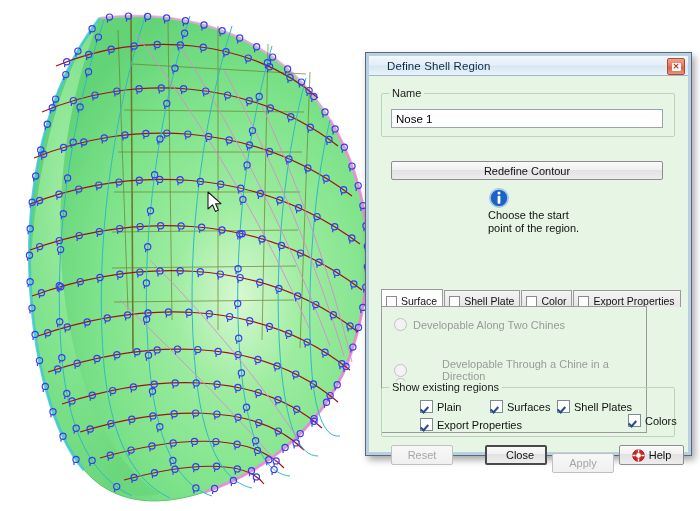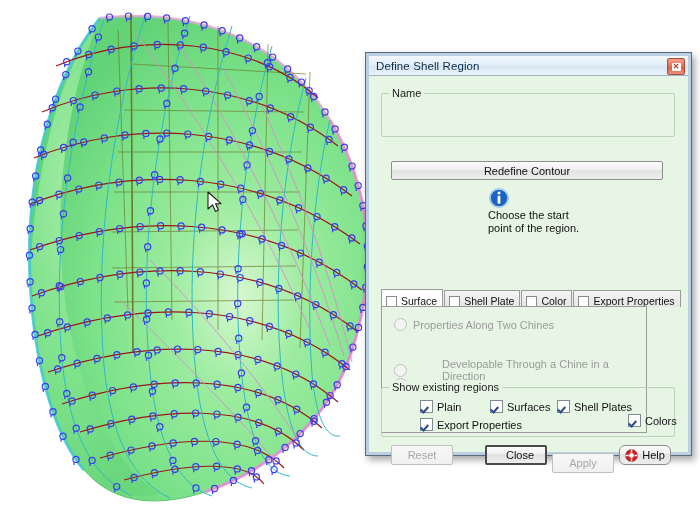--- a/index.html
+++ b/index.html
@@ -39,21 +39,21 @@
   }
   .titlebar{
     height:20px;
     background:linear-gradient(to bottom,#f2f8fc 0%,#e3eef7 48%,#d6e6f2 52%,#eaf3fa 100%);
     border-bottom:1px solid #9fb6c9;
     display:flex;align-items:center;
     position:relative;
     box-sizing:border-box;
   }
   .titlebar .title{
-    margin-left:7px;font-size:11.5px;color:#0b2a47;font-weight:normal;
+    margin-left:18px;font-size:11.5px;color:#0b2a47;font-weight:normal;
     letter-spacing:.1px;
   }
   .close-btn{
     position:absolute;right:3px;top:2px;width:16px;height:15px;
     border:1px solid #a84d3a;border-radius:2px;
     background:linear-gradient(to bottom,#f3a28d 0%,#e4705a 50%,#d85a41 51%,#ee9179 100%);
     display:flex;align-items:center;justify-content:center;
     cursor:pointer;
   }
   .close-btn .x{
@@ -814,20 +814,21 @@
       <div class="close-btn">
         <div class="x">✕</div>
       </div>
     </div>
 
     <div class="body">
 
       <div class="group" style="left:9px;top:16px;width:292px;height:42px;">
         <span class="legend">Name</span>
       </div>
+      <input class="textinput" style="left: 19px; top: 32px; width: 272px;" value="Nose 1" placeholder="Enter region name">
 
       <div class="btn wide" style="left:19px;top:84px;width:272px;height:19px;">Redefine Contour</div>
 
       <div class="info-row" style="left:116px;top:110px;width:190px;flex-direction:column;">
         <svg class="info-icon" viewBox="0 0 22 22">
           <circle cx="11" cy="11" r="10" fill="#9fc6e8"></circle>
           <circle cx="11" cy="11" r="8.6" fill="#1b63c4"></circle>
           <circle cx="11" cy="11" r="8.6" fill="none" stroke="#ffffff" stroke-width="0.8" opacity="0.5"></circle>
           <circle cx="11" cy="6.1" r="1.5" fill="#ffffff"></circle>
           <rect x="9.6" y="8.8" width="2.8" height="8" rx="1" fill="#ffffff"></rect>
@@ -853,21 +854,21 @@
         </div>
         <div class="tab">
           <span class="cb"></span>
           <span>Export Properties</span>
         </div>
       </div>
 
       <div class="tabpanel">
         <div class="radio-row" style="left:12px;top:11px;">
           <span class="radio"></span>
-          <span>Properties Along Two Chines</span>
+          <span>Developable Along Two Chines</span>
         </div>
         <div class="radio-row" style="left:12px;top:51px;gap:29px;">
           <span class="radio"></span>
           <span>Developable Through a Chine in a Direction</span>
         </div>
         <div class="radio-row" style="left:12px;top:71px;">
           <span class="radio"></span>
           <span>Slave Surface</span>
         </div>
       </div>
@@ -892,21 +893,21 @@
         <span>Colors</span>
       </div>
       <div class="cb-row" style="left:20px;top:341px;">
         <span class="cbox checked"></span>
         <span>Export Properties</span>
       </div>
 
       <div class="btn disabled" style="left:19px;top:368px;width:62px;height:20px;">Reset</div>
       <div class="btn default" style="left:113px;top:368px;width:62px;height:20px;padding-left:8px;">Close</div>
       <div class="btn disabled" style="left:180px;top:376px;width:62px;height:20px;">Apply</div>
-      <div class="btn" style="left:247px;top:368px;width:52px;height:20px;border-radius:6px;">
+      <div class="btn" style="left:247px;top:368px;width:65px;height:20px;">
         <svg class="lifebuoy" viewBox="0 0 14 14">
           <circle cx="7" cy="7" r="6.3" fill="#d32020" stroke="#8a1010" stroke-width="0.8"></circle>
           <circle cx="7" cy="7" r="2.6" fill="#ffffff"></circle>
           <rect x="6.2" y="0.6" width="1.6" height="3.2" fill="#ffffff"></rect>
           <rect x="6.2" y="10.2" width="1.6" height="3.2" fill="#ffffff"></rect>
           <rect x="0.6" y="6.2" width="3.2" height="1.6" fill="#ffffff"></rect>
           <rect x="10.2" y="6.2" width="3.2" height="1.6" fill="#ffffff"></rect>
         </svg>
         <span>Help</span>
       </div>

